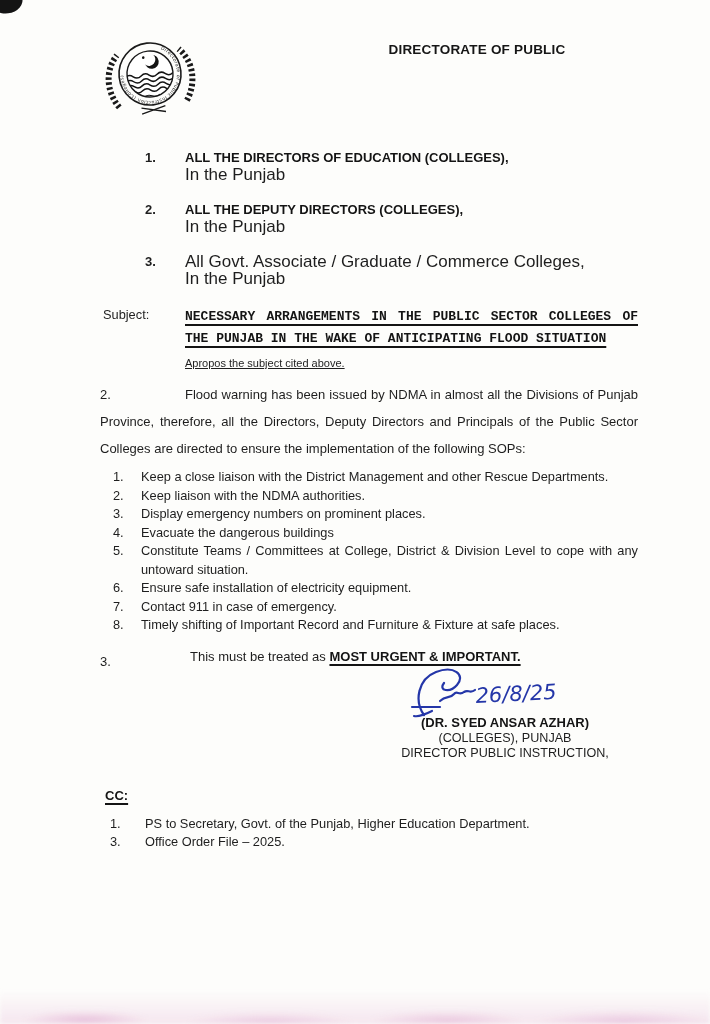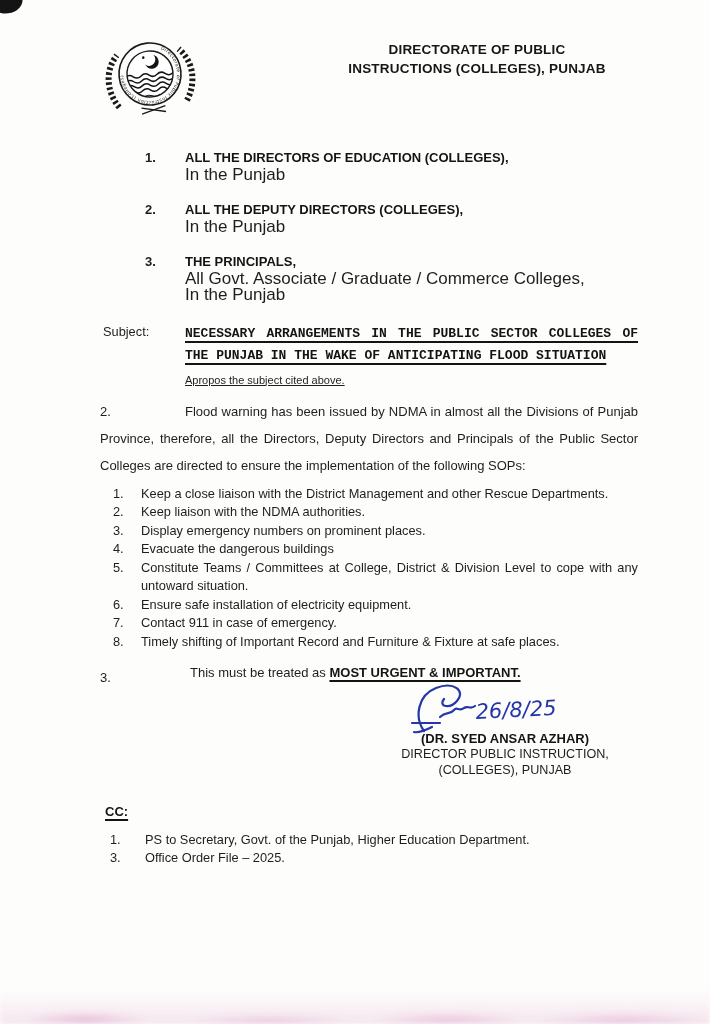--- a/index.html
+++ b/index.html
@@ -124,42 +124,40 @@
         <path d="M27,57 q4,-3.4 8,0 t8,0 t8,0 t8,0 t8,0 t8,0" fill="none" stroke="#141414" stroke-width="1.5"></path>
         <path d="M27,62 q4,-3.4 8,0 t8,0 t8,0 t8,0 t8,0 t8,0" fill="none" stroke="#141414" stroke-width="1.5"></path>
 
         <path d="M44,68 q4,-2 8,0 q4,2 8,-1" fill="none" stroke="#141414" stroke-width="1.1"></path>
       </g>
     </svg>
   </div>
 
   <div class="head-text">
     <div class="org-line">DIRECTORATE OF PUBLIC</div>
-    <div class="org-line">INSTRUCTIONS (COLLEGES), PUNJAB</div>
   </div>
 
   <div>
     <div class="addr-block">
       <div class="addr-num">1.</div>
       <div class="addr-body">
         <div class="addr-title">ALL THE DIRECTORS OF EDUCATION (COLLEGES),</div>
         <div class="addr-line">In the Punjab</div>
       </div>
     </div>
     <div class="addr-block">
       <div class="addr-num">2.</div>
       <div class="addr-body">
         <div class="addr-title">ALL THE DEPUTY DIRECTORS (COLLEGES),</div>
         <div class="addr-line">In the Punjab</div>
       </div>
     </div>
     <div class="addr-block">
       <div class="addr-num">3.</div>
       <div class="addr-body">
-        <div class="addr-title">THE PRINCIPALS,</div>
         <div class="addr-line">All Govt. Associate / Graduate / Commerce Colleges,</div>
         <div class="addr-line">In the Punjab</div>
       </div>
     </div>
   </div>
 
   <div class="subject-row">
     <div class="subject-label">Subject:</div>
     <div class="subject-text">NECESSARY ARRANGEMENTS IN THE PUBLIC SECTOR COLLEGES OF THE PUNJAB IN THE WAKE OF ANTICIPATING FLOOD SITUATION</div>
   </div>
@@ -215,22 +213,22 @@
     <svg class="sig-art" width="190" height="52" viewBox="0 0 190 52">
       <g stroke="#2436a8" stroke-width="2.2" fill="none" stroke-linecap="round" stroke-linejoin="round">
         <path d="M14,48 C4,34 8,12 26,5 C44,-2 56,8 47,18 C40,26 28,24 34,16"></path>
         <path d="M30,34 C36,28 40,32 44,27 C47,23 49,29 54,25 C58,22 60,27 65,23"></path>
         <path d="M22,44 C14,48 8,50 4,49"></path>
         <path d="M2,40 L30,40"></path>
       </g>
       <text x="66" y="36" font-size="21" font-style="italic" fill="#2436a8" font-family="'DejaVu Sans', sans-serif" transform="rotate(-3 66 36)">26/8/25</text>
     </svg>
     <div class="sig-name">(DR. SYED ANSAR AZHAR)</div>
+    <div class="sig-title">(COLLEGES), PUNJAB</div>
     <div class="sig-title">DIRECTOR PUBLIC INSTRUCTION,</div>
-    <div class="sig-title">(COLLEGES), PUNJAB</div>
   </div>
 
   <div class="cc-block">
     <span class="cc-label">CC:</span>
     <div class="cc-items">
       <div class="cc-item">
         <div class="cc-num">1.</div>
         <div class="cc-text">PS to Secretary, Govt. of the Punjab, Higher Education Department.</div>
       </div>
       <div class="cc-item">

